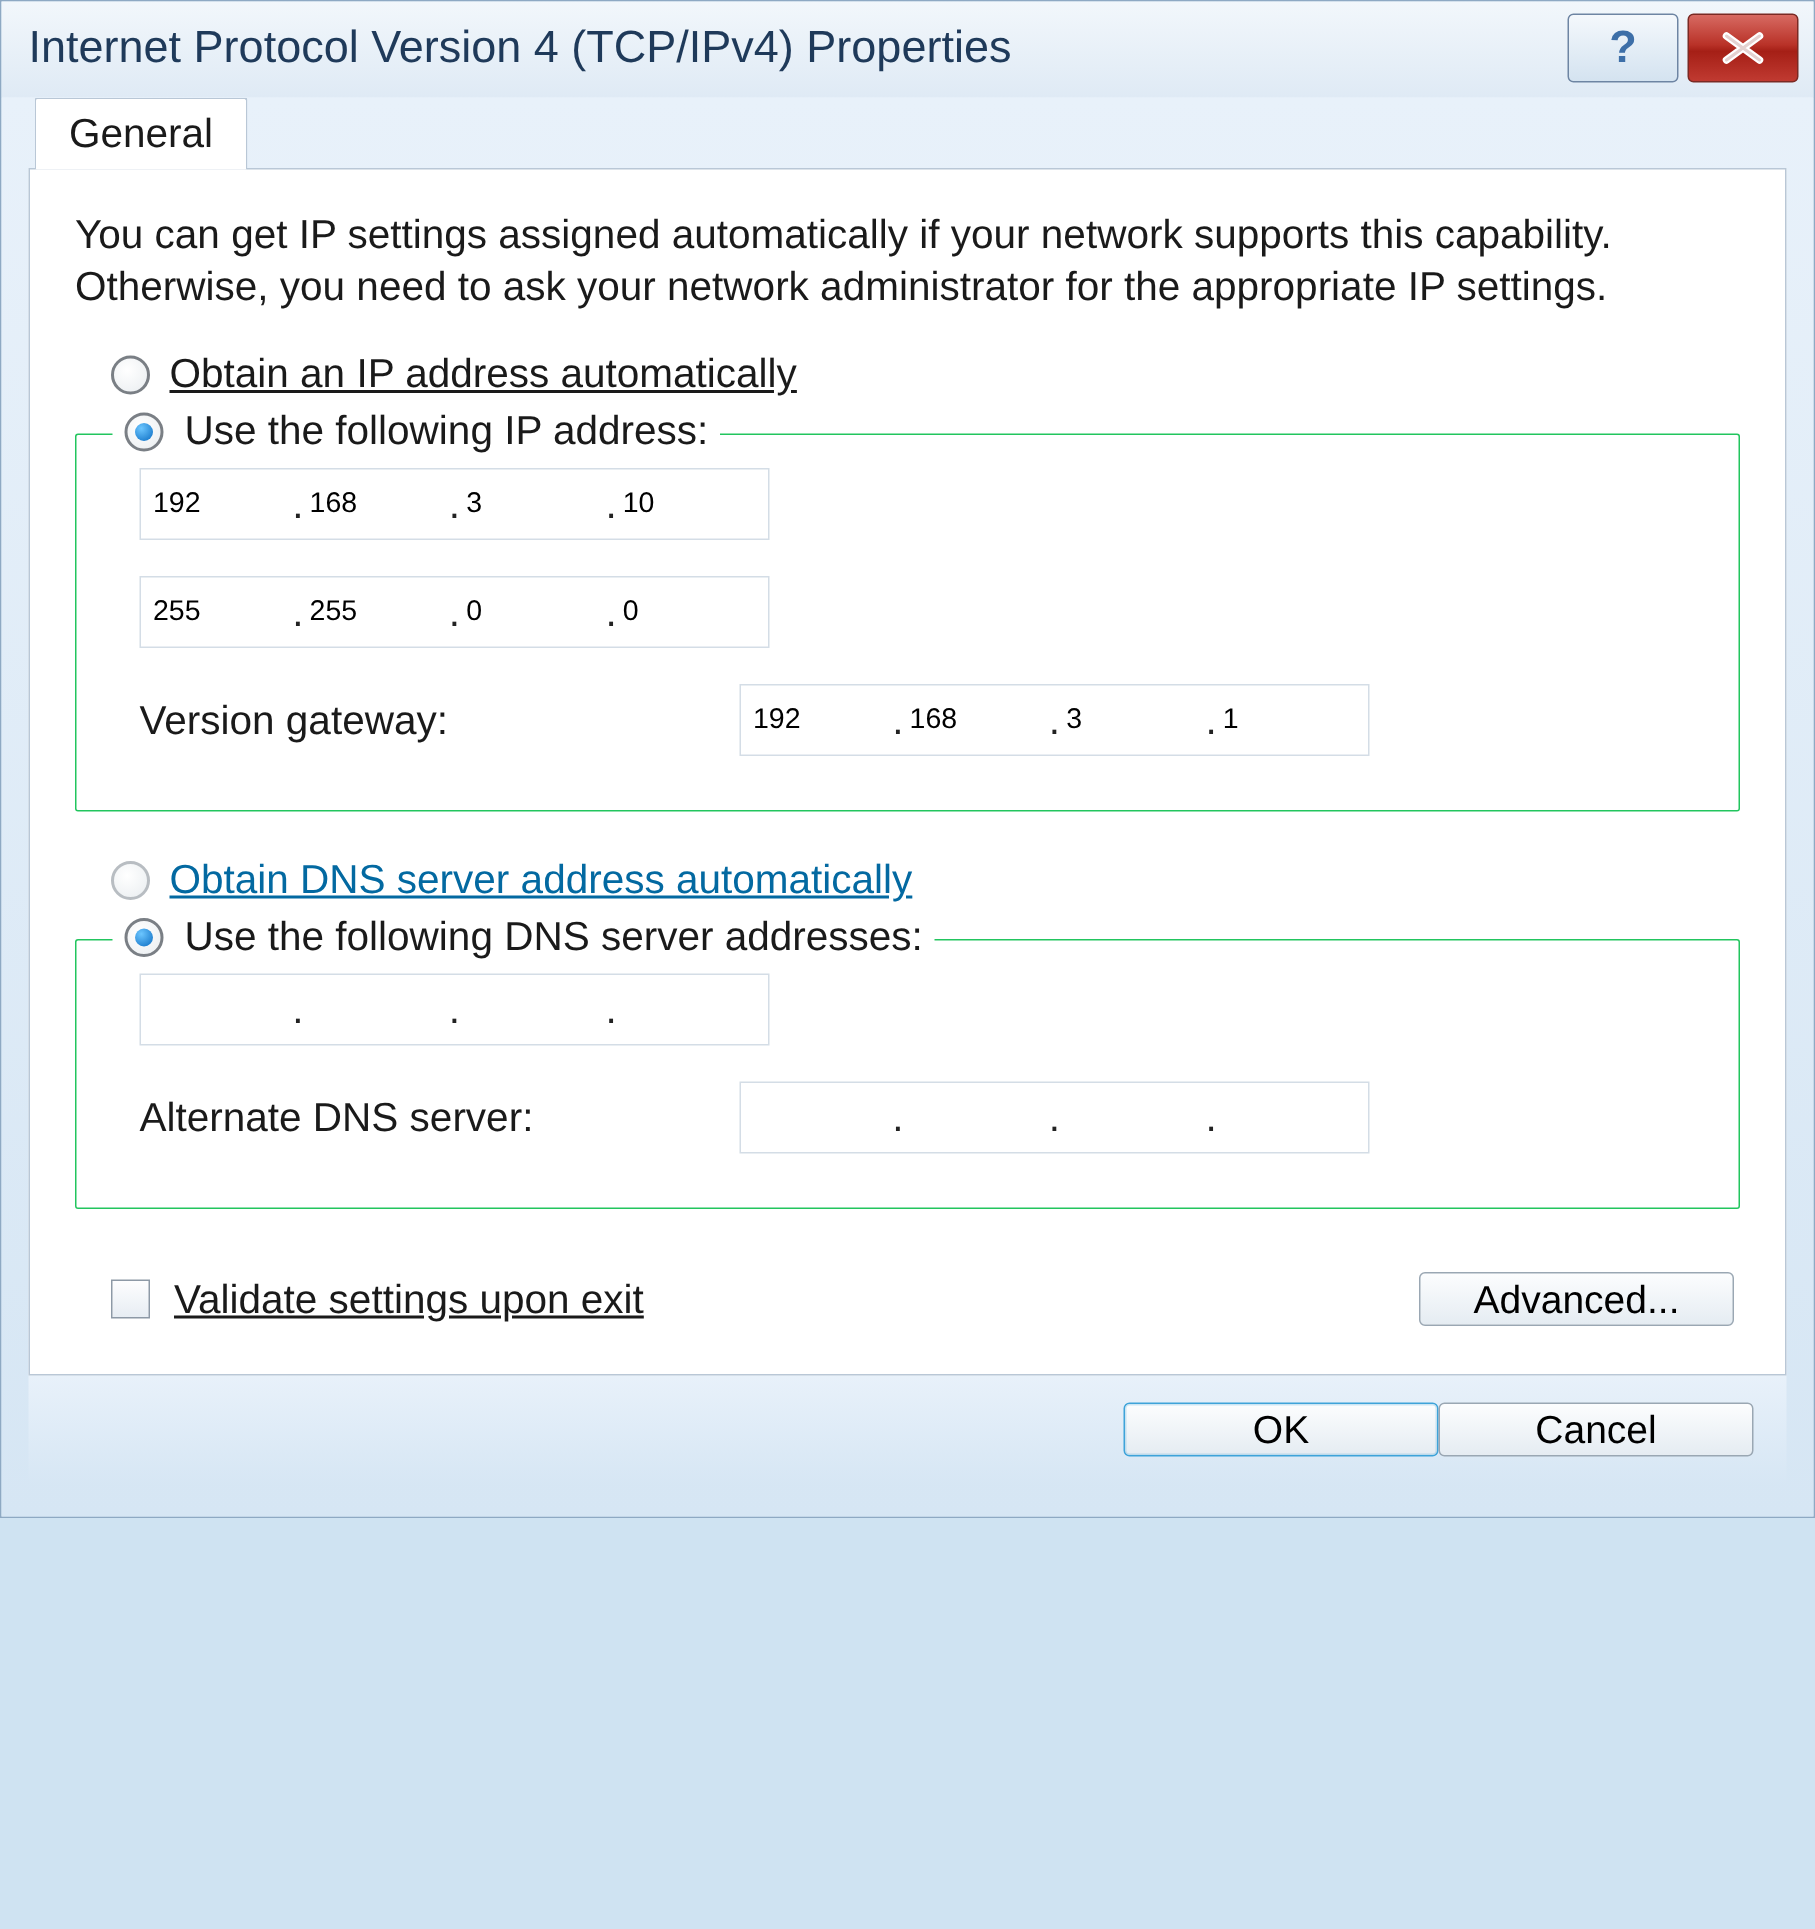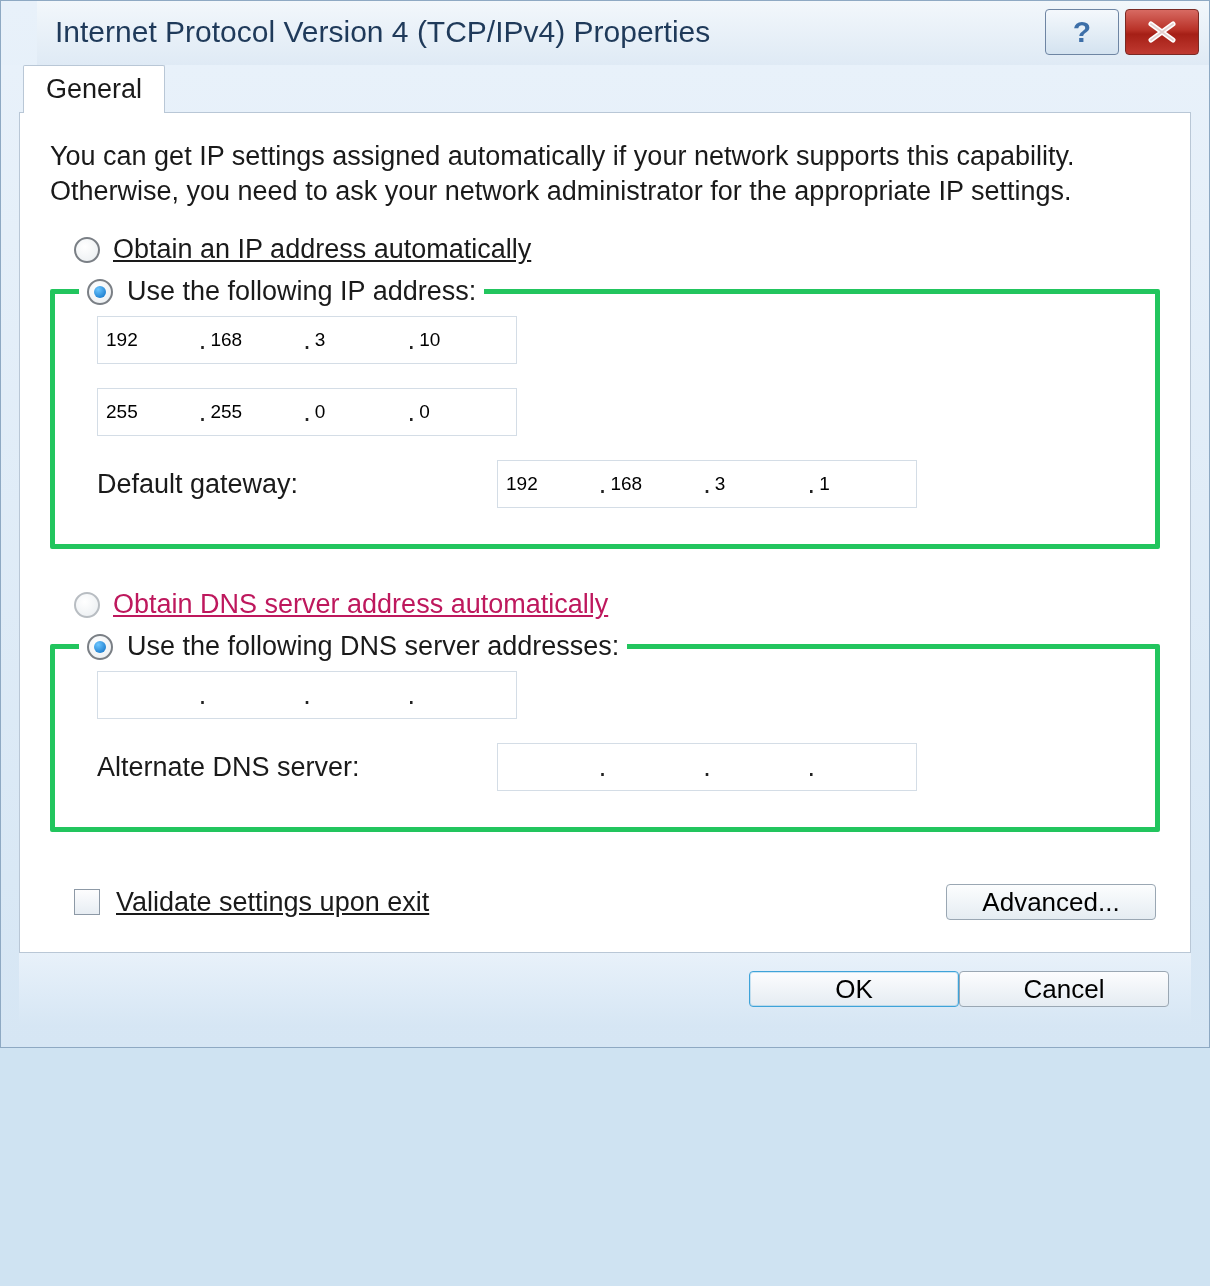--- a/index.html
+++ b/index.html
@@ -16,21 +16,20 @@
   .window {
     width: 1210px;
     background: linear-gradient(#e8f1fa, #d6e6f4);
     border: 1px solid #8ea9c3;
   }
   .titlebar {
     display: flex;
     align-items: center;
     padding: 8px 10px 10px 18px;
     background: linear-gradient(#f2f7fb, #dfeaf5);
-    margin-left: 36px;
   }
   .title-text {
     flex: 1;
     color: #1f3a5a;
     font-size: 30px;
     font-weight: 400;
   }
   .titlebtn {
     width: 74px;
     height: 46px;
@@ -88,44 +87,44 @@
     margin-bottom: 20px;
   }
   .radio-row {
     display: flex;
     align-items: center;
     gap: 13px;
     padding: 6px 0 6px 24px;
     font-size: 27px;
     text-decoration: underline;
   }
-  .radio-row.disabled { color: #be185d; }
+  .radio-row.disabled { color: #0369a1; }
   .radio {
     width: 26px; height: 26px;
     border-radius: 50%;
     border: 2px solid #7a7f85;
     background: radial-gradient(circle at 40% 35%, #fff, #e9edf0);
     position: relative;
     flex: none;
   }
   .radio.checked::after {
     content: "";
     position: absolute;
     left: 5px; top: 5px;
     width: 12px; height: 12px;
     border-radius: 50%;
     background: radial-gradient(circle at 35% 30%, #6cc6ff, #0a6cc2);
   }
   .radio.disabled {
     border-color: #b8bdc2;
   }
   .group {
-    border: 5px solid #22c55e;
+    border: 1px solid #22c55e;
     border-radius: 2px;
-    margin: 0 0 34px 0;
+    margin: 0 0 24px 0;
     padding: 10px 22px 24px 22px;
     position: relative;
   }
   .group-legend {
     position: absolute;
     top: -18px;
     left: 24px;
     background: #fff;
     padding: 0 8px;
     display: flex;
@@ -261,21 +260,21 @@
             <span class="dot">.</span>
             <input class="oct" value="255" style="">
             <span class="dot">.</span>
             <input class="oct" value="0" style="">
             <span class="dot">.</span>
             <input class="oct" value="0" style="">
           </div>
         </div>
 
         <div class="field-row">
-          <div class="field-label">Default gateway:</div>
+          <div class="field-label">Version gateway:</div>
           <div class="ip-box">
             <input class="oct" value="192" style="">
             <span class="dot">.</span>
             <input class="oct" value="168" style="">
             <span class="dot">.</span>
             <input class="oct" value="3" style="">
             <span class="dot">.</span>
             <input class="oct" value="1" style="">
           </div>
         </div>

